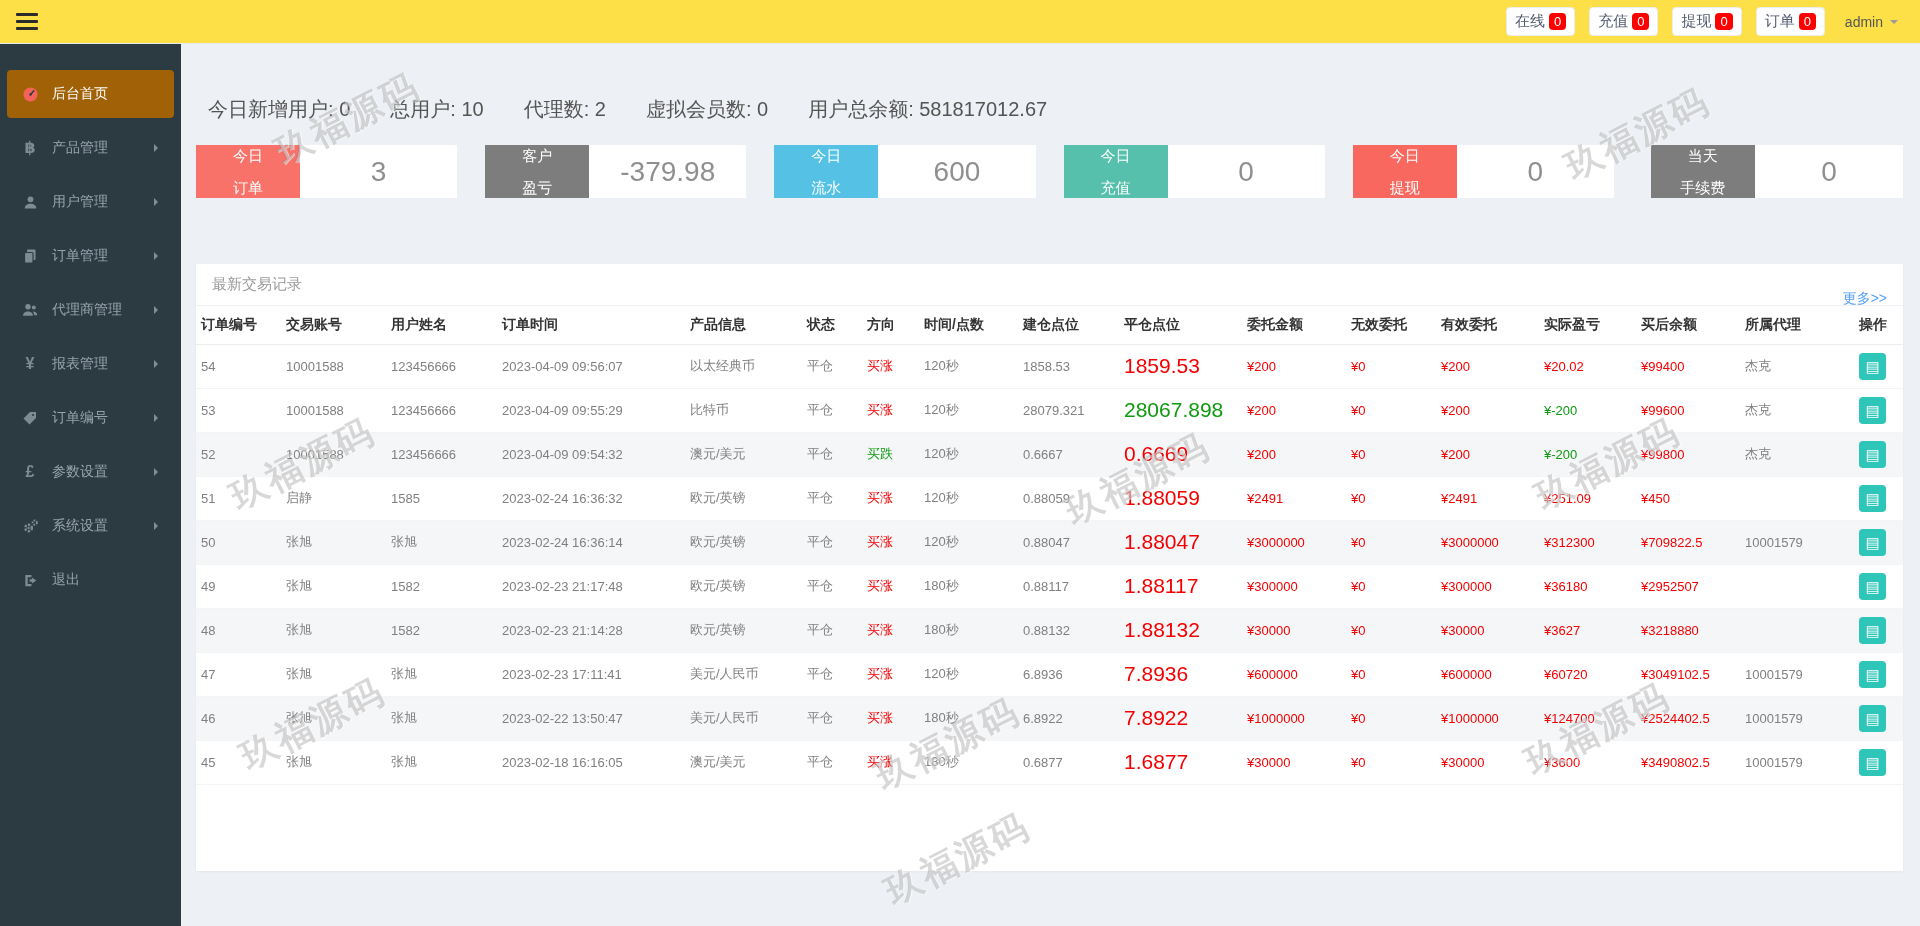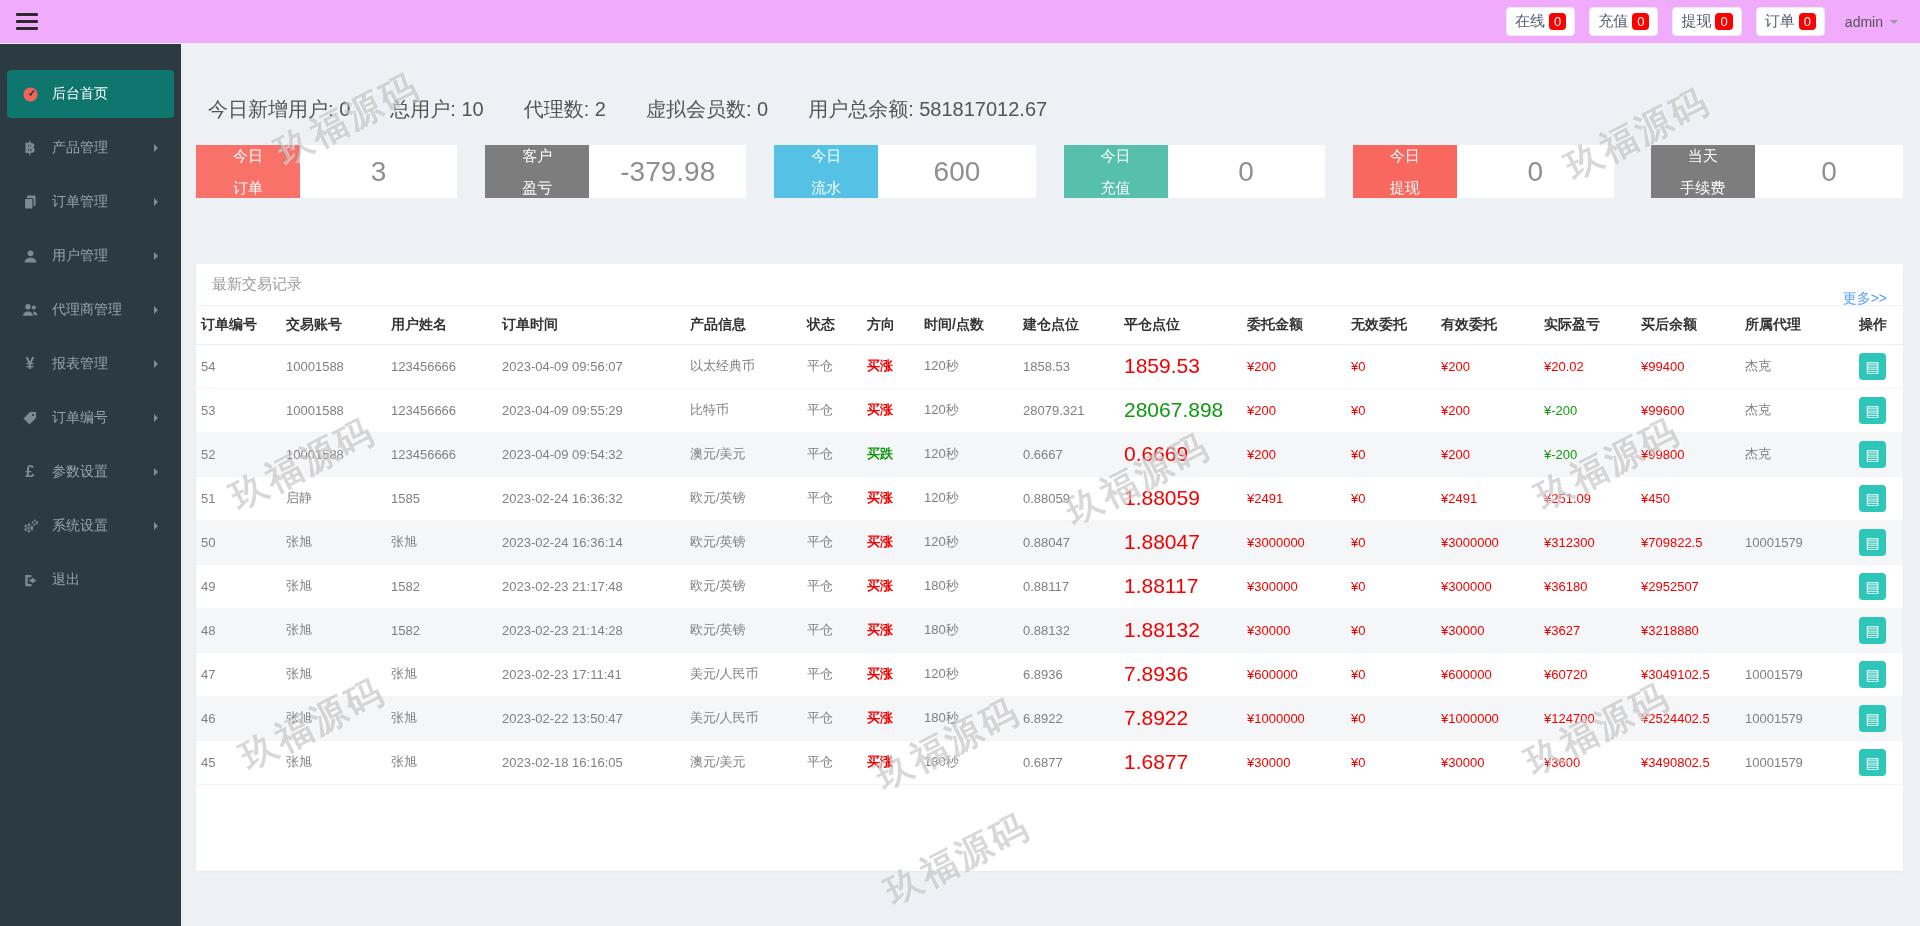--- a/index.html
+++ b/index.html
@@ -1,38 +1,38 @@
 <!DOCTYPE html>
 <html><head>
 <meta charset="utf-8">
 <style>
   * { margin:0; padding:0; box-sizing:border-box; }
   html,body { width:1920px; height:926px; overflow:hidden;
     font-family:"Liberation Sans","DejaVu Sans",sans-serif; background:#edf0f4; }
 
   
-  .topbar { position:fixed; top:0; left:0; width:1920px; height:44px; background:#f0abfc;
+  .topbar { position:fixed; top:0; left:0; width:1920px; height:44px; background:#fde047;
     border-bottom:1px solid #e9e9e9; display:flex; align-items:center; z-index:20; }
   .burger { margin-left:16px; cursor:pointer; }
   .burger b { display:block; width:22px; height:3px; background:#2b2b2b; border-radius:1px; margin:4px 0; }
   .topbar-right { margin-left:auto; display:flex; align-items:center; padding-right:22px; }
   .tb-btn { display:flex; align-items:center; background:#fff; border:1px solid #ececec;
     border-radius:4px; padding:4px 8px; margin-left:14px; font-size:15px; color:#515a6e; cursor:pointer;
     font-family:inherit; }
   .tb-count { background:#ff0000; color:#fff; font-size:13px; line-height:17px; padding:0 5px;
     border-radius:4px; margin-left:4px; }
   .user-menu { display:flex; align-items:center; margin-left:20px; font-size:14px; color:#555; cursor:pointer; }
   .caret { width:0; height:0; border:4px solid transparent; border-top-color:#9a9a9a; margin:5px 0 0 7px; }
 
   
   .sidebar { position:fixed; top:44px; left:0; bottom:0; width:181px; background:#2c3a42;
     padding-top:26px; z-index:10; }
   .side-item { position:relative; display:flex; align-items:center; height:48px; margin:0 7px 6px 7px;
     padding-left:14px; border-radius:4px; color:#97a3ad; font-size:14px; cursor:pointer; text-decoration:none; }
-  .side-item.active { background:#0f766e; color:#fdfdfd; }
+  .side-item.active { background:#a16207; color:#fdfdfd; }
   .side-icon { width:18px; height:18px; margin-right:13px; display:inline-flex; align-items:center;
     justify-content:center; color:#7e8b94; font-size:15px; font-weight:bold; }
   .side-item.active .side-icon { color:#f4635a; }
   .side-icon svg { display:block; }
   .glyph { font-size:16px; line-height:16px; }
   .side-arrow { position:absolute; right:12px; width:0; height:0; border:4px solid transparent;
     border-left-color:#808e98; }
 
   
   .main { margin-left:181px; padding:44px 17px 0 15px; position:relative; }
@@ -56,21 +56,21 @@
 
   table { width:100%; border-collapse:collapse; table-layout:fixed; }
   th { text-align:left; font-size:14px; color:#333; font-weight:bold; height:38px;
     border-bottom:1px solid #ebeef0; padding:0 2px; }
   td { height:44px; font-size:13px; color:#808080; border-bottom:1px solid #f3f4f6; padding:0 2px;
     white-space:nowrap; overflow:hidden; }
   th:first-child, td:first-child { padding-left:5px; }
   tbody tr:nth-child(odd):not(:first-child) { background:#f5f6f8; }
   .c-red { color:#f50000 !important; }
   .c-green { color:#0e9a0e !important; }
-  td.dir { font-weight:bold; }
+  td.dir { font-weight:normal; }
   td.close-val { font-size:21px; }
   td.money { color:#f50000; }
   .op-btn { width:27px; height:27px; background:#2ec6b8; border:none; border-radius:4px;
     cursor:pointer; display:flex; align-items:center; justify-content:center; padding:0; }
   .op-icon { color:#fff; font-style:normal; font-size:15px; line-height:15px; }
   .op-icon::before { content:"▤"; }
   .panel-foot { height:86px; }
 
   
   .watermark { position:absolute; z-index:30; font-size:36px; font-weight:bold; letter-spacing:3px;
@@ -126,36 +126,36 @@
     </a>
     <a class="side-item">
       <span class="side-icon">
         <span class="glyph">฿</span>
       </span>
       <span>产品管理</span>
       <i class="side-arrow"></i>
     </a>
     <a class="side-item">
       <span class="side-icon">
+        <svg width="15" height="15" viewBox="0 0 16 16">
+          <circle cx="8" cy="4.6" r="3.1" fill="currentColor"></circle>
+          <path d="M1.8 14.5c0-3.4 2.8-5.1 6.2-5.1s6.2 1.7 6.2 5.1z" fill="currentColor"></path>
+        </svg>
+      </span>
+      <span>用户管理</span>
+      <i class="side-arrow"></i>
+    </a>
+    <a class="side-item">
+      <span class="side-icon">
         <svg width="16" height="16" viewBox="0 0 16 16">
           <rect x="5" y="1.5" width="8.5" height="10.5" rx="1" fill="currentColor"></rect>
           <rect x="2.5" y="4.5" width="8.5" height="10.5" rx="1" fill="currentColor" stroke="#2c3a42" stroke-width="1.2"></rect>
         </svg>
       </span>
       <span>订单管理</span>
-      <i class="side-arrow"></i>
-    </a>
-    <a class="side-item">
-      <span class="side-icon">
-        <svg width="15" height="15" viewBox="0 0 16 16">
-          <circle cx="8" cy="4.6" r="3.1" fill="currentColor"></circle>
-          <path d="M1.8 14.5c0-3.4 2.8-5.1 6.2-5.1s6.2 1.7 6.2 5.1z" fill="currentColor"></path>
-        </svg>
-      </span>
-      <span>用户管理</span>
       <i class="side-arrow"></i>
     </a>
     <a class="side-item">
       <span class="side-icon">
         <svg width="16" height="16" viewBox="0 0 16 16">
           <circle cx="6" cy="4.8" r="2.7" fill="currentColor"></circle>
           <path d="M1 13.8c0-2.9 2.3-4.4 5-4.4s5 1.5 5 4.4z" fill="currentColor"></path>
           <circle cx="11.8" cy="5.4" r="2" fill="currentColor"></circle>
           <path d="M11 9.4c2.4.1 4.3 1.5 4.3 3.8h-3z" fill="currentColor"></path>
         </svg>

